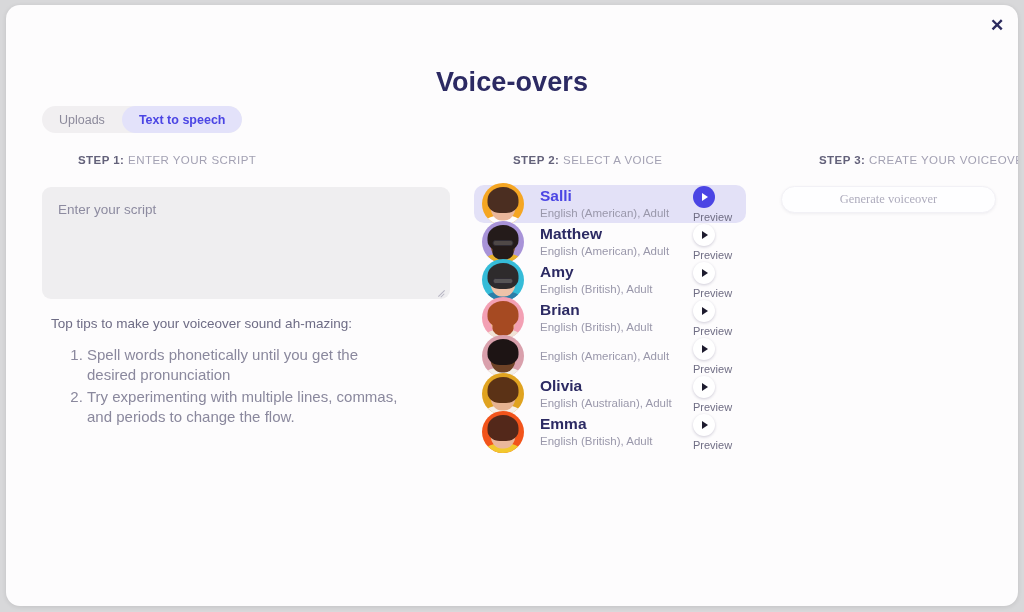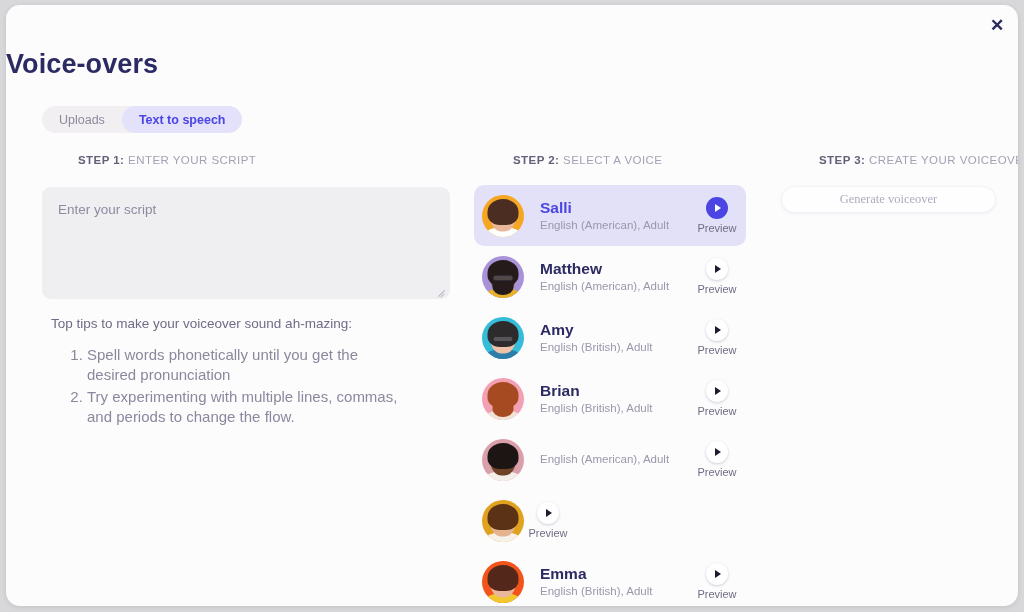--- a/index.html
+++ b/index.html
@@ -25,21 +25,22 @@
     display: flex; align-items: center; justify-content: center;
     color: #2b2a5e;
     font-size: 17px; font-weight: bold;
     line-height: 1; cursor: pointer;
     background: transparent; border: none;
     font-family: "Liberation Sans", sans-serif;
     z-index: 20;
   }
   #page-title {
     position: absolute;
-    left: 0; right: 0; top: 44px;
+    left: 0; right: 0; top: 62px;
+    text-align: center;
     font-size: 27px; font-weight: bold;
     color: #2c2a63;
     letter-spacing: 0.1px;
   }
   
   #tabs {
     position: absolute;
     left: 36px; top: 101px;
     display: flex;
     background: #f1eff1;
@@ -128,21 +129,21 @@
   
   #voice-list {
     position: absolute;
     left: 468px; top: 180px;
     width: 272px;
   }
   .voice-row {
     position: relative;
     display: flex;
     align-items: center;
-    height: 61px;
+    height: 38px;
     border-radius: 10px;
     padding: 0 5px 0 8px;
     cursor: pointer;
   }
   .voice-row.selected { background: #e3e1f7; }
   .avatar {
     width: 42px; height: 42px;
     border-radius: 50%;
     flex: 0 0 42px;
     position: relative;
@@ -201,21 +202,21 @@
   .voice-lang {
     font-size: 11.5px;
     color: #9a98ab;
     line-height: 1.35;
     margin-top: 1px;
   }
   .preview-btn {
     flex: 0 0 48px;
     display: flex;
     flex-direction: column;
-    align-items: center;
+    align-items: flex-start;
     justify-content: center;
     cursor: pointer;
     background: transparent;
     border: none;
     font-family: "Liberation Sans", sans-serif;
   }
   .play-circle {
     width: 22px; height: 22px;
     border-radius: 50%;
     background: #ffffff;
@@ -375,20 +376,24 @@
           </span>
           <span class="preview-label">Preview</span>
         </button>
       </div>
       <div class="voice-row">
         <div class="avatar" style="background: rgb(224, 163, 32);">
           <div class="shoulders" style="background:#f6f1ea"></div>
           <div class="face" style="background:#e6b391"></div>
           <div class="hair" style="background:#5b3216"></div>
         </div>
+        <div class="voice-meta">
+          <div class="voice-name">Olivia</div>
+          <div class="voice-lang">English (Australian), Adult</div>
+        </div>
         <button class="preview-btn">
           <span class="play-circle">
             <span class="play-tri"></span>
           </span>
           <span class="preview-label">Preview</span>
         </button>
       </div>
       <div class="voice-row">
         <div class="avatar" style="background: rgb(242, 84, 27);">
           <div class="shoulders" style="background:#f2c82e"></div>

